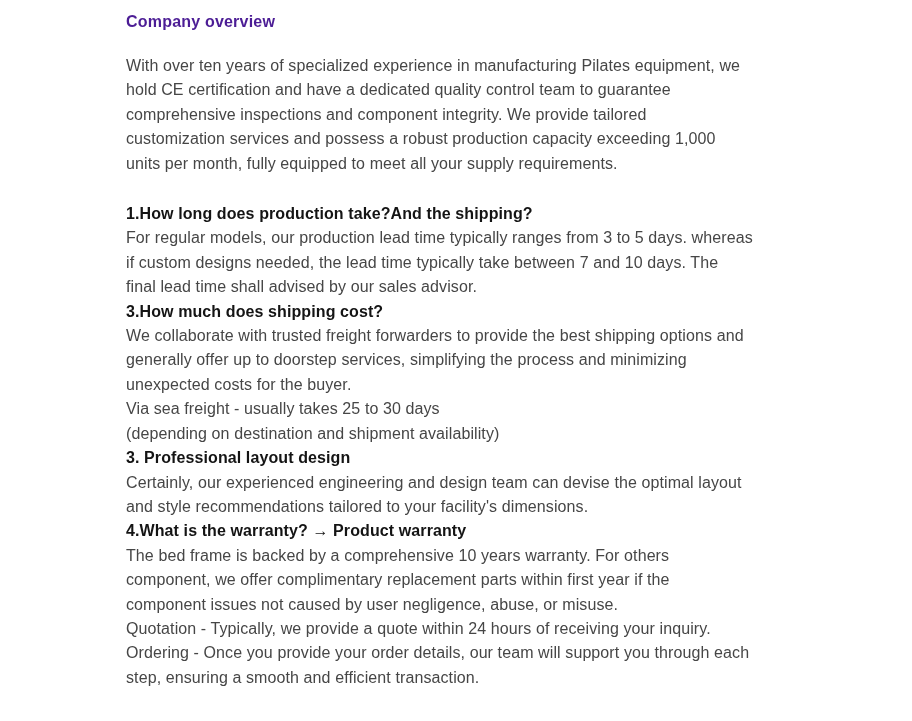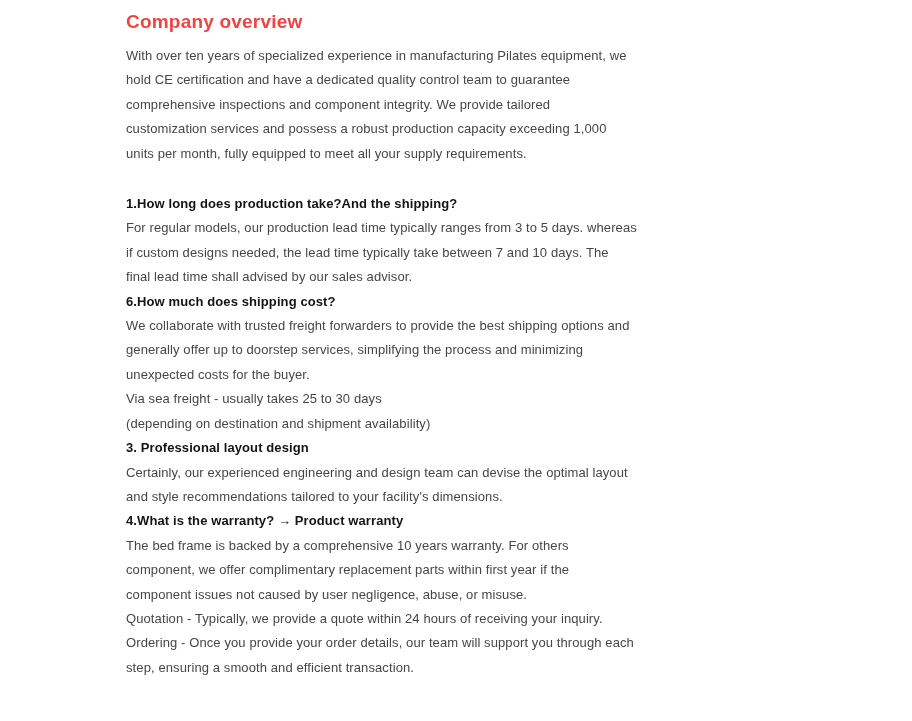--- a/index.html
+++ b/index.html
@@ -15,29 +15,29 @@
     font-family: "Liberation Sans", "DejaVu Sans", sans-serif;
     -webkit-font-smoothing: antialiased;
   }
   .content {
     position: absolute;
     left: 126px;
     top: 10px;
     width: 700px;
   }
   .section-title {
-    margin: 0 0 10px 0;
-    font-size: 19px;
+    margin: 0 0 20px 0;
+    font-size: 16px;
     font-weight: 700;
-    color: #ef4444;
+    color: #4c1d95;
     line-height: 24px;
     letter-spacing: 0.2px;
   }
   .line {
-    font-size: 13px;
+    font-size: 16px;
     line-height: 24.4px;
     white-space: nowrap;
     letter-spacing: 0.1px;
   }
   .line.body {
     color: #464646;
     font-weight: 400;
   }
   .line.q {
     color: #141414;
@@ -57,21 +57,21 @@
       <div class="line body">hold CE certification and have a dedicated quality control team to guarantee</div>
       <div class="line body">comprehensive inspections and component integrity. We provide tailored</div>
       <div class="line body">customization services and possess a robust production capacity exceeding 1,000</div>
       <div class="line body">units per month, fully equipped to meet all your supply requirements.</div>
     </div>
   <div class="faq" id="faq">
       <div class="line q">1.How long does production take?And the shipping?</div>
       <div class="line body">For regular models, our production lead time typically ranges from 3 to 5 days. whereas</div>
       <div class="line body">if custom designs needed, the lead time typically take between 7 and 10 days. The</div>
       <div class="line body">final lead time shall advised by our sales advisor.</div>
-      <div class="line q">6.How much does shipping cost?</div>
+      <div class="line q">3.How much does shipping cost?</div>
       <div class="line body">We collaborate with trusted freight forwarders to provide the best shipping options and</div>
       <div class="line body">generally offer up to doorstep services, simplifying the process and minimizing</div>
       <div class="line body">unexpected costs for the buyer.</div>
       <div class="line body">Via sea freight - usually takes 25 to 30 days</div>
       <div class="line body">(depending on destination and shipment availability)</div>
       <div class="line q">3. Professional layout design</div>
       <div class="line body">Certainly, our experienced engineering and design team can devise the optimal layout</div>
       <div class="line body">and style recommendations tailored to your facility's dimensions.</div>
       <div class="line q">4.What is the warranty? → Product warranty</div>
       <div class="line body">The bed frame is backed by a comprehensive 10 years warranty. For others</div>

